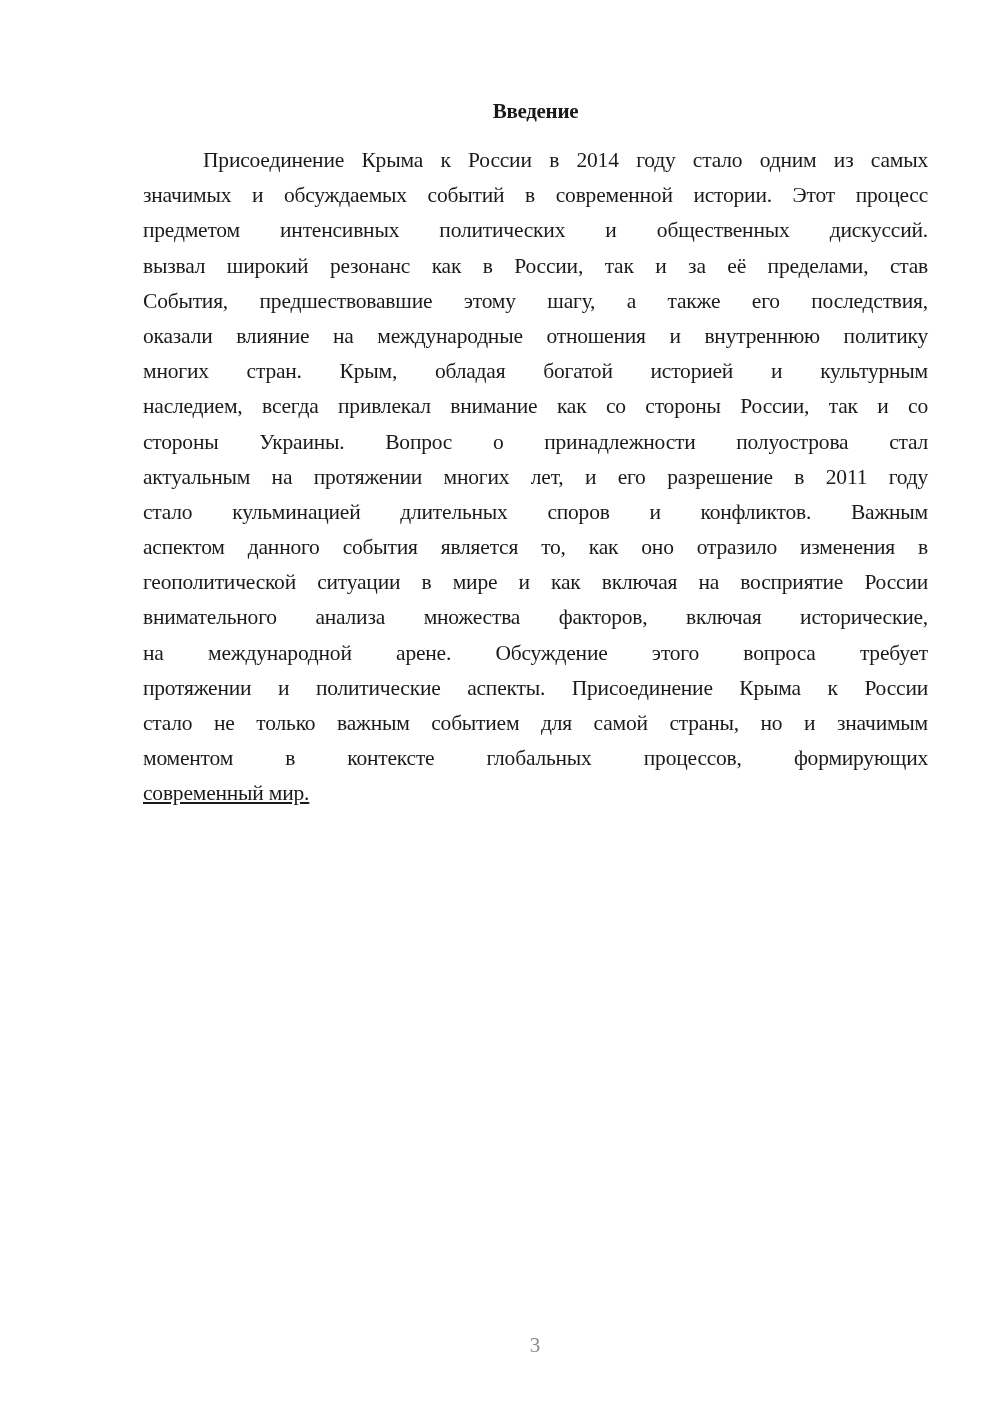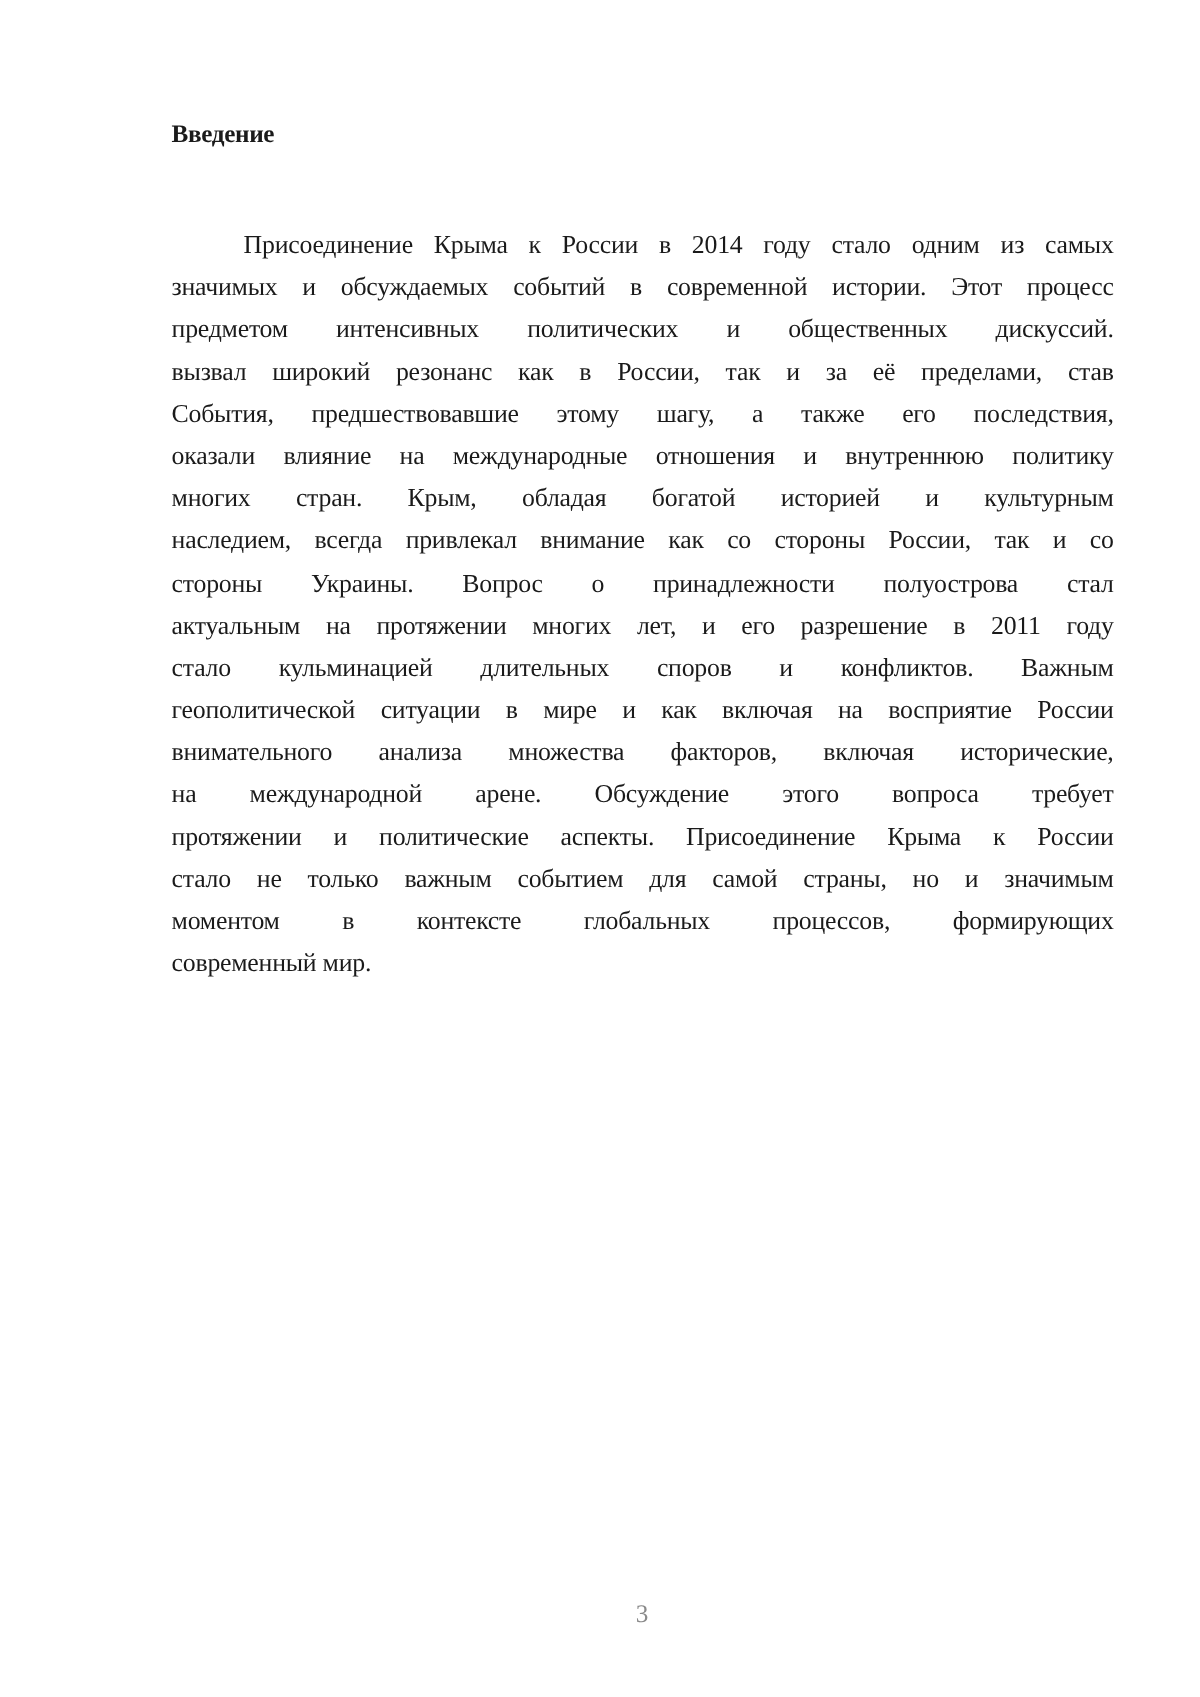--- a/index.html
+++ b/index.html
@@ -20,21 +20,21 @@
     left: 0; top: 0;
     width: 1000px;
     height: 1414px;
     background: #ffffff;
   }
   .heading {
     position: absolute;
     top: 97px;
     left: 143px;
     width: 785px;
-    text-align: left;
+    text-align: center;
     font-weight: bold;
     font-size: 21px;
     line-height: 28px;
     letter-spacing: -0.3px;
   }
   .body-text {
     position: absolute;
     top: 143px;
     left: 143px;
     width: 785px;
@@ -44,24 +44,24 @@
   }
   .line {
     display: block;
     height: 35.2px;
     white-space: nowrap;
     text-align: justify;
     text-align-last: justify;
   }
   .line.first {
     padding-left: 60px;
-    margin-top: 44px;
   }
   .line.last {
     text-align-last: left;
+    text-decoration: underline;
   }
   .page-number {
     position: absolute;
     top: 1333px;
     left: 0;
     width: 1070px;
     text-align: center;
     font-size: 21px;
     color: #8a8a8a;
   }
@@ -77,20 +77,21 @@
     <span class="line">значимых и обсуждаемых событий в современной истории. Этот процесс</span>
     <span class="line">предметом интенсивных политических и общественных дискуссий.</span>
     <span class="line">вызвал широкий резонанс как в России, так и за её пределами, став</span>
     <span class="line">События, предшествовавшие этому шагу, а также его последствия,</span>
     <span class="line">оказали влияние на международные отношения и внутреннюю политику</span>
     <span class="line">многих стран. Крым, обладая богатой историей и культурным</span>
     <span class="line">наследием, всегда привлекал внимание как со стороны России, так и со</span>
     <span class="line">стороны Украины. Вопрос о принадлежности полуострова стал</span>
     <span class="line">актуальным на протяжении многих лет, и его разрешение в 2011 году</span>
     <span class="line">стало кульминацией длительных споров и конфликтов. Важным</span>
+    <span class="line">аспектом данного события является то, как оно отразило изменения в</span>
     <span class="line">геополитической ситуации в мире и как включая на восприятие России</span>
     <span class="line">внимательного анализа множества факторов, включая исторические,</span>
     <span class="line">на международной арене. Обсуждение этого вопроса требует</span>
     <span class="line">протяжении и политические аспекты. Присоединение Крыма к России</span>
     <span class="line">стало не только важным событием для самой страны, но и значимым</span>
     <span class="line">моментом в контексте глобальных процессов, формирующих</span>
     <span class="line last">современный мир.</span>
   </div>
 
   <div class="page-number">3</div>

